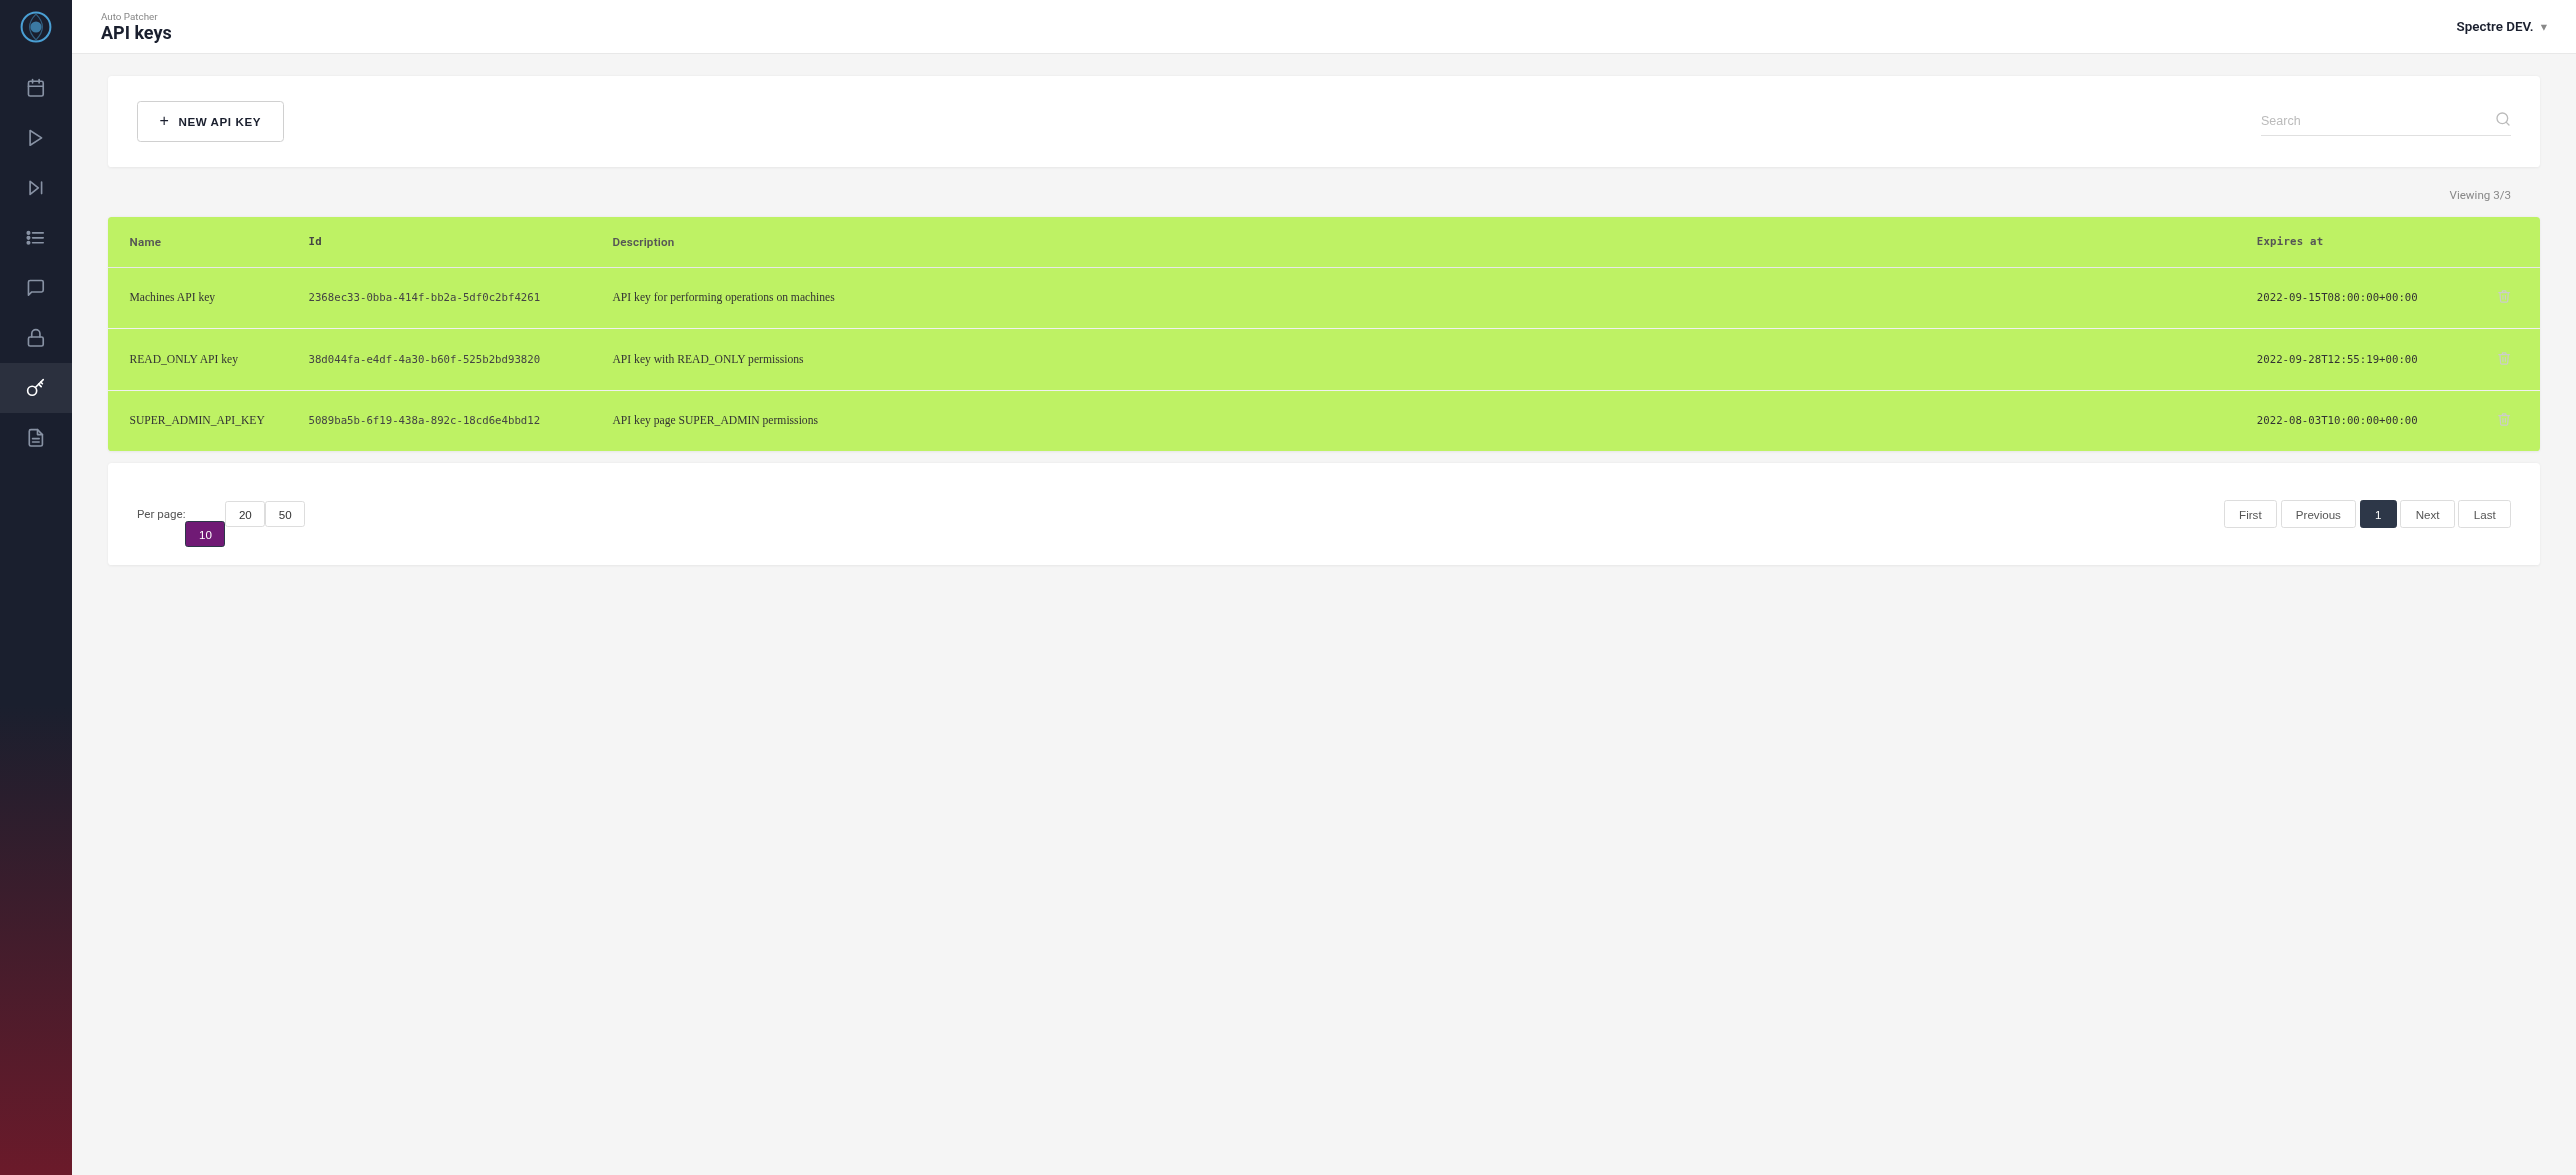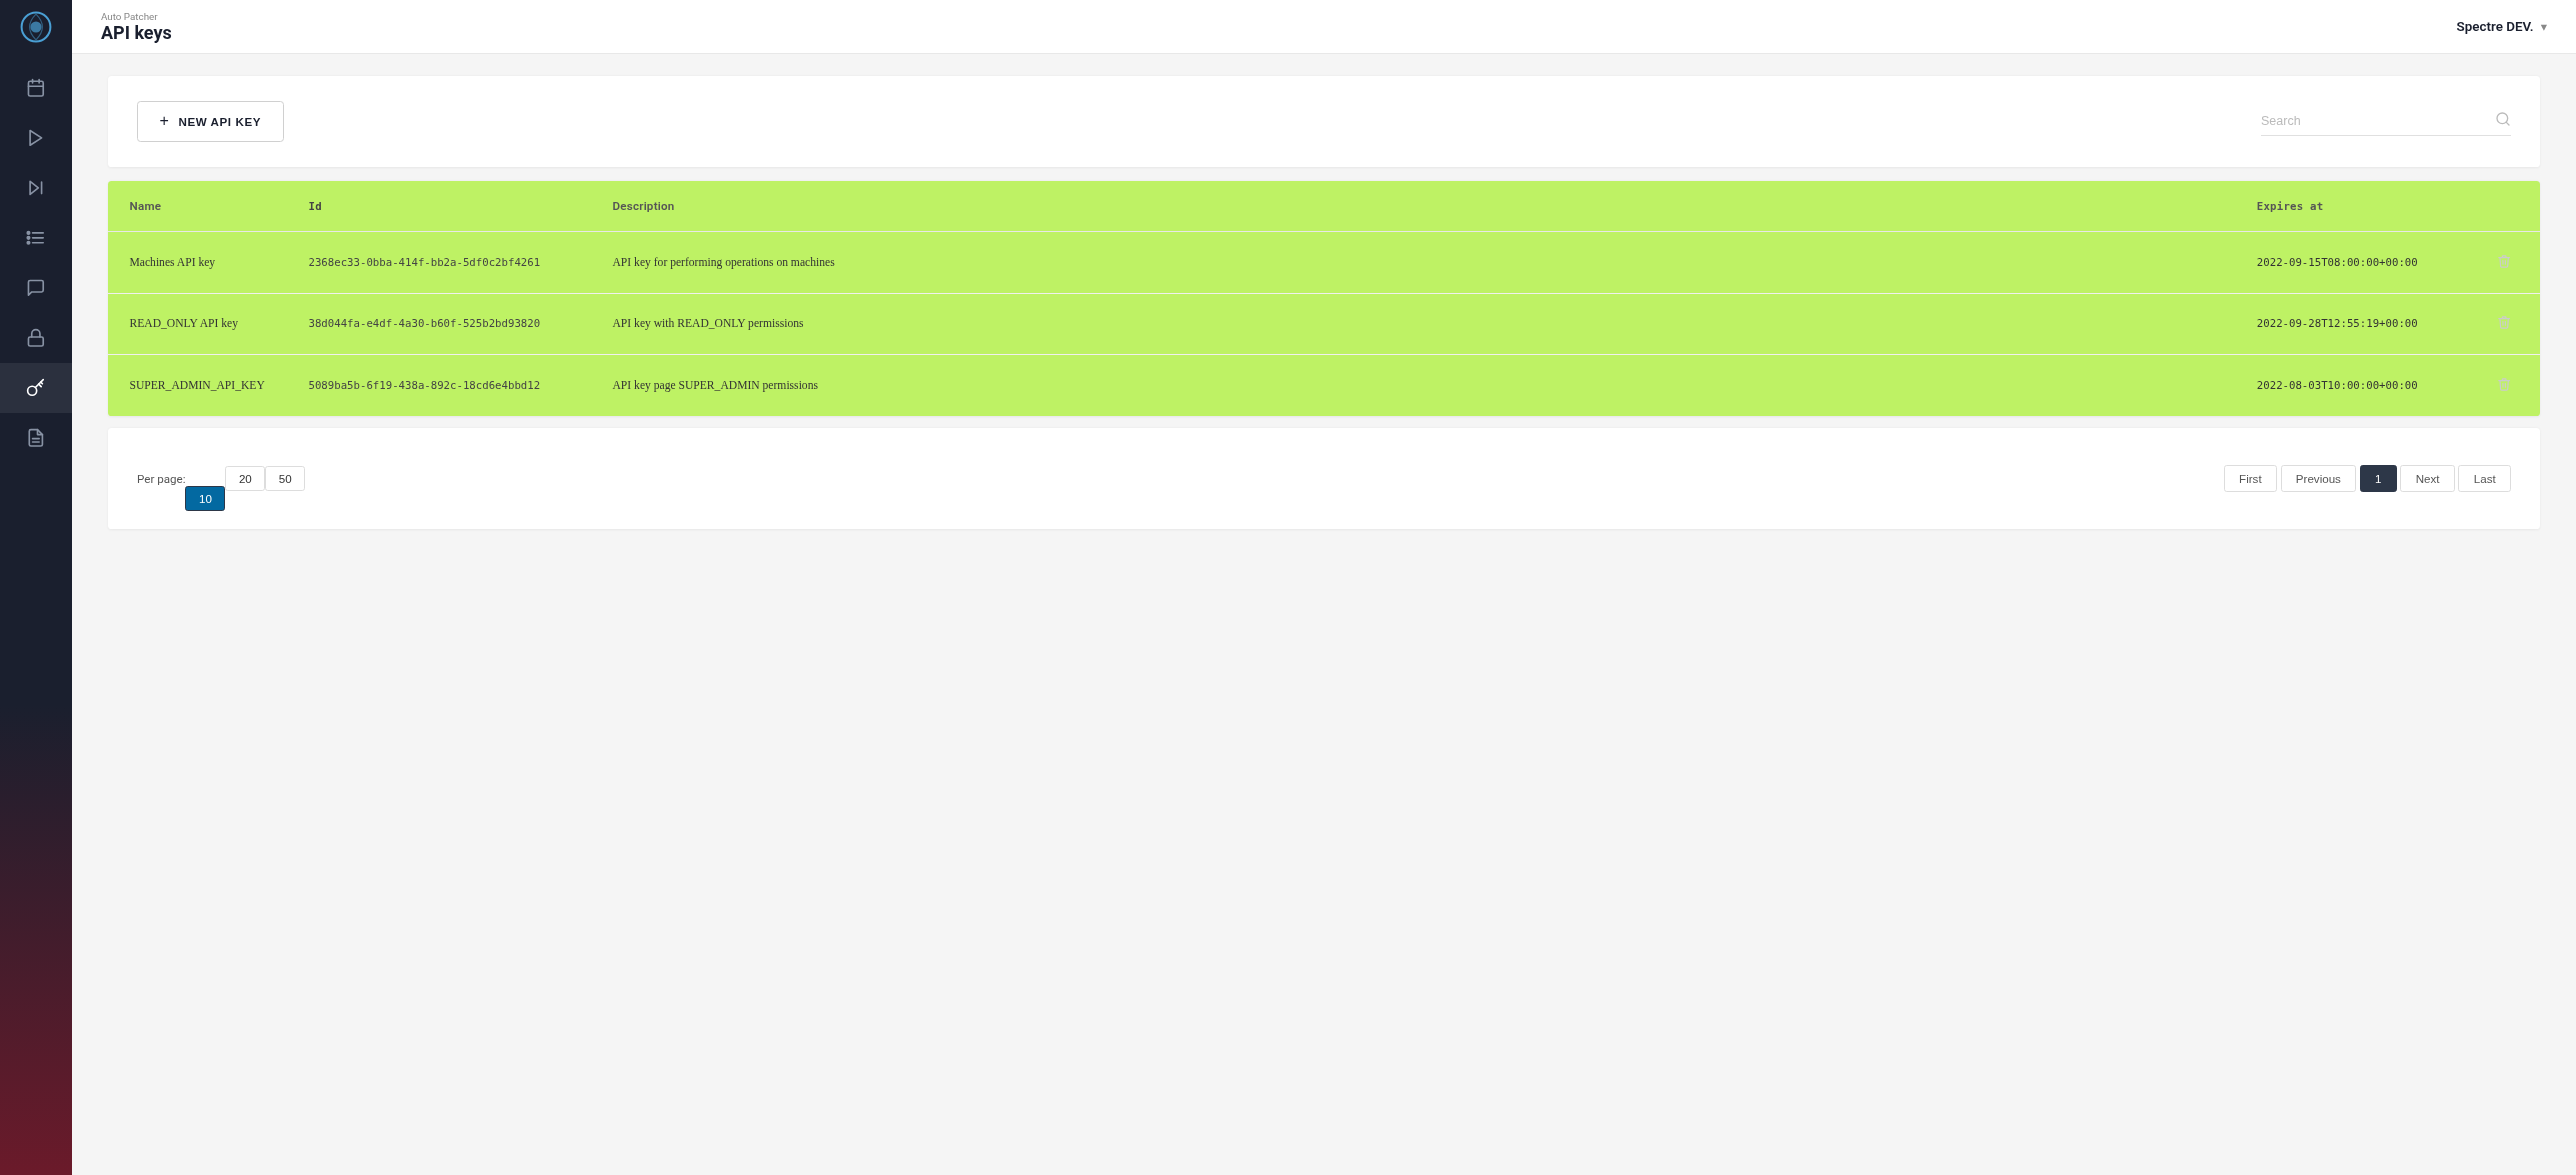--- a/index.html
+++ b/index.html
@@ -181,21 +181,21 @@
     .per-page-btn {
       border: 0.9px solid #ddd;
       background: #fff;
       padding: 5.4px 12.5px;
       font-size: 11.6px;
       cursor: pointer;
       border-radius: 2.7px;
       color: #333;
     }
     .per-page-btn.active {
-      background: #0369a1;
+      background: #701a75;
       color: #fff;
       border-color: #2d3748;
       margin-top: 40px;
     }
     .page-nav { margin-left: auto; display: flex; align-items: flex-end; gap: 3.6px; }
     .page-nav-btn {
       border: 0.9px solid #ddd;
       background: #fff;
       padding: 6.3px 14.3px;
       font-size: 11.6px;
@@ -313,20 +313,23 @@
         <input class="search-input" type="text" placeholder="Search" style="">
         <button class="search-icon-btn">
           <svg width="16" height="16" viewBox="0 0 24 24" fill="none" stroke="currentColor" stroke-width="2" stroke-linecap="round" stroke-linejoin="round">
             <circle cx="11" cy="11" r="8"></circle>
               <line x1="21" y1="21" x2="16.65" y2="16.65"></line>
           </svg>
         </button>
       </div>
     </div>
 
+    <div class="viewing-bar">
+      <span>Viewing 3/3</span>
+    </div>
 
     <div class="table-card">
       <table>
         <thead>
           <tr>
             <th class="col-name">Name</th>
             <th class="col-id">Id</th>
             <th class="col-desc">Description</th>
             <th class="col-expires">Expires at</th>
             <th class="col-action"></th>

